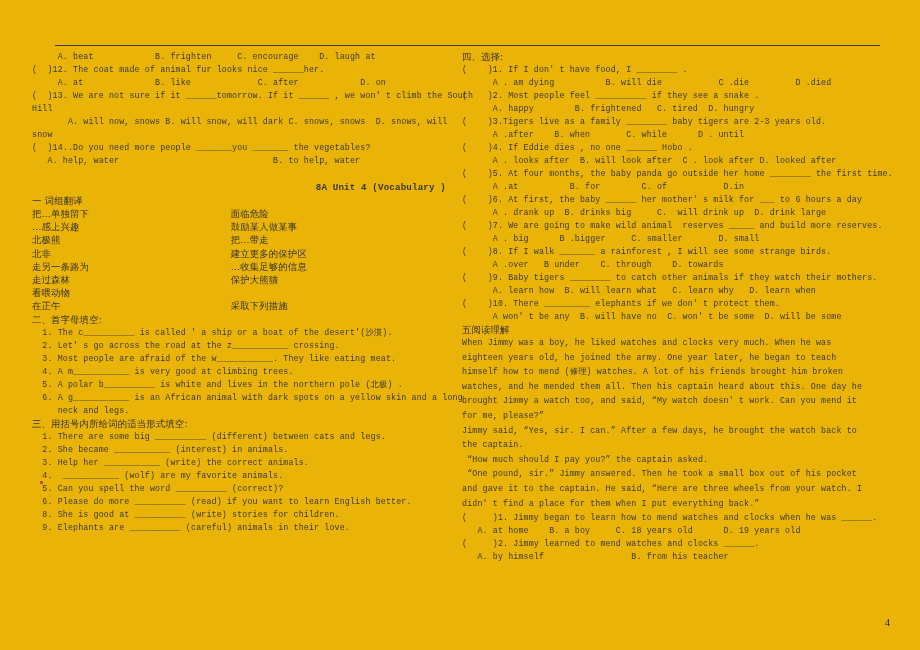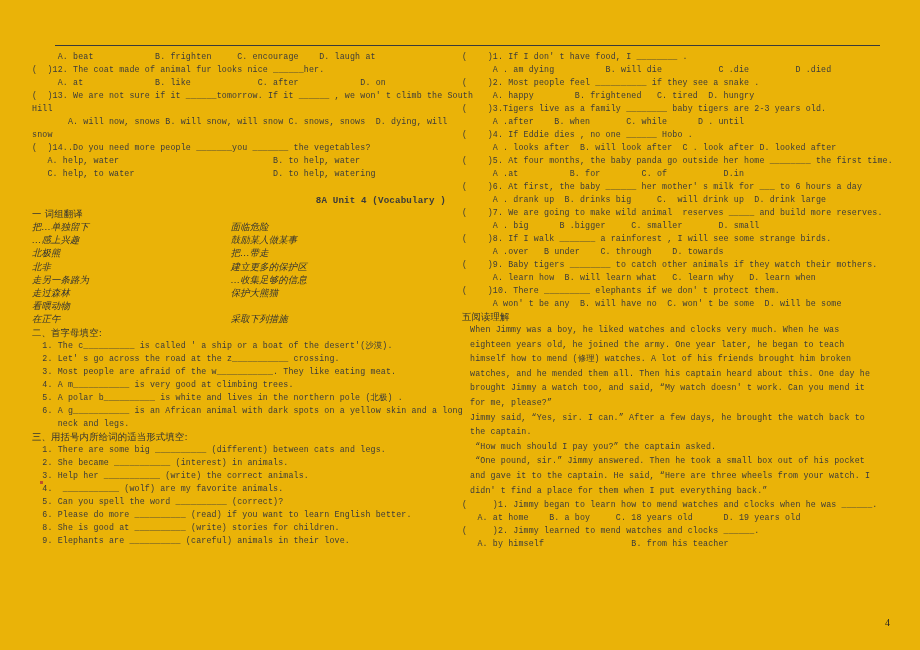--- a/index.html
+++ b/index.html
@@ -57,38 +57,36 @@
     text-align: right;
     font-family: "Liberation Mono", "DejaVu Sans Mono", monospace;
     font-weight: bold;
     font-size: 9.2px;
   }
   .row.passage {
     white-space: pre-wrap;
     font-family: "Liberation Mono", "DejaVu Sans Mono", monospace;
     font-size: 8.3px;
     line-height: 14.6px;
-    margin-left: 8px;
   }
   .row.spacer { height: 7px; line-height: 7px; }
 
   .vocab-table {
     width: 100%;
     border-collapse: collapse;
     margin: 0;
   }
   .vocab-table td {
     padding: 0;
     font-family: "DejaVu Sans", sans-serif;
     font-size: 9.4px;
     line-height: 13.2px;
     color: #333;
     vertical-align: top;
     white-space: pre;
-    font-style: italic;
   }
   .vocab-table td.c1 { width: 48%; }
   .vocab-table td.c2 { width: 52%; text-align: left; }
 
   .redmark {
     position: absolute;
     left: 40px;
     top: 481px;
     width: 3px;
     height: 3px;
@@ -111,25 +109,24 @@
   <div class="rule"></div>
 
   <div class="col" id="col-left">
 
     <div>
       <span class="row">     A. beat            B. frighten     C. encourage    D. laugh at</span>
       <span class="row">(  )12. The coat made of animal fur looks nice ______her.</span>
       <span class="row">     A. at              B. like             C. after            D. on</span>
       <span class="row">(  )13. We are not sure if it ______tomorrow. If it ______ , we won' t climb the South</span>
       <span class="row">Hill</span>
-      <span class="row">       A. will now, snows B. will snow, will snow C. snows, snows  D. dying, will</span>
+      <span class="row">       A. will now, snows B. will snow, will dark C. snows, snows  D. snows, will</span>
       <span class="row">snow</span>
       <span class="row">(  )14..Do you need more people _______you _______ the vegetables?</span>
       <span class="row">   A. help, water                              B. to help, water</span>
-      <span class="row">   C. help, to water                           D. to help, watering</span>
     </div>
 
     <span class="row spacer"></span>
     <span class="row spacer"></span>
 
     <div class="row center">8A Unit 4 (Vocabulary )</div>
 
     <span class="row cjk">一 词组翻译</span>
 
     <table class="vocab-table">
@@ -185,20 +182,21 @@
     <span class="row">  4.  ___________ (wolf) are my favorite animals.</span>
     <span class="row">  5. Can you spell the word __________ (correct)?</span>
     <span class="row">  6. Please do more __________ (read) if you want to learn English better.</span>
     <span class="row">  8. She is good at __________ (write) stories for children.</span>
     <span class="row">  9. Elephants are __________ (careful) animals in their love.</span>
   </div>
 
   <div class="col" id="col-right">
 
 
+    <span class="row cjk">四、选择:</span>
     <span class="row">(    )1. If I don' t have food, I ________ .</span>
     <span class="row">      A . am dying          B. will die           C .die         D .died</span>
     <span class="row">(    )2. Most people feel __________ if they see a snake .</span>
     <span class="row">      A. happy        B. frightened   C. tired  D. hungry</span>
     <span class="row">(    )3.Tigers live as a family ________ baby tigers are 2-3 years old.</span>
     <span class="row">      A .after    B. when       C. while      D . until</span>
     <span class="row">(    )4. If Eddie dies , no one ______ Hobo .</span>
     <span class="row">      A . looks after  B. will look after  C . look after D. looked after</span>
     <span class="row">(    )5. At four months, the baby panda go outside her home ________ the first time.</span>
     <span class="row">      A .at          B. for        C. of           D.in</span>

